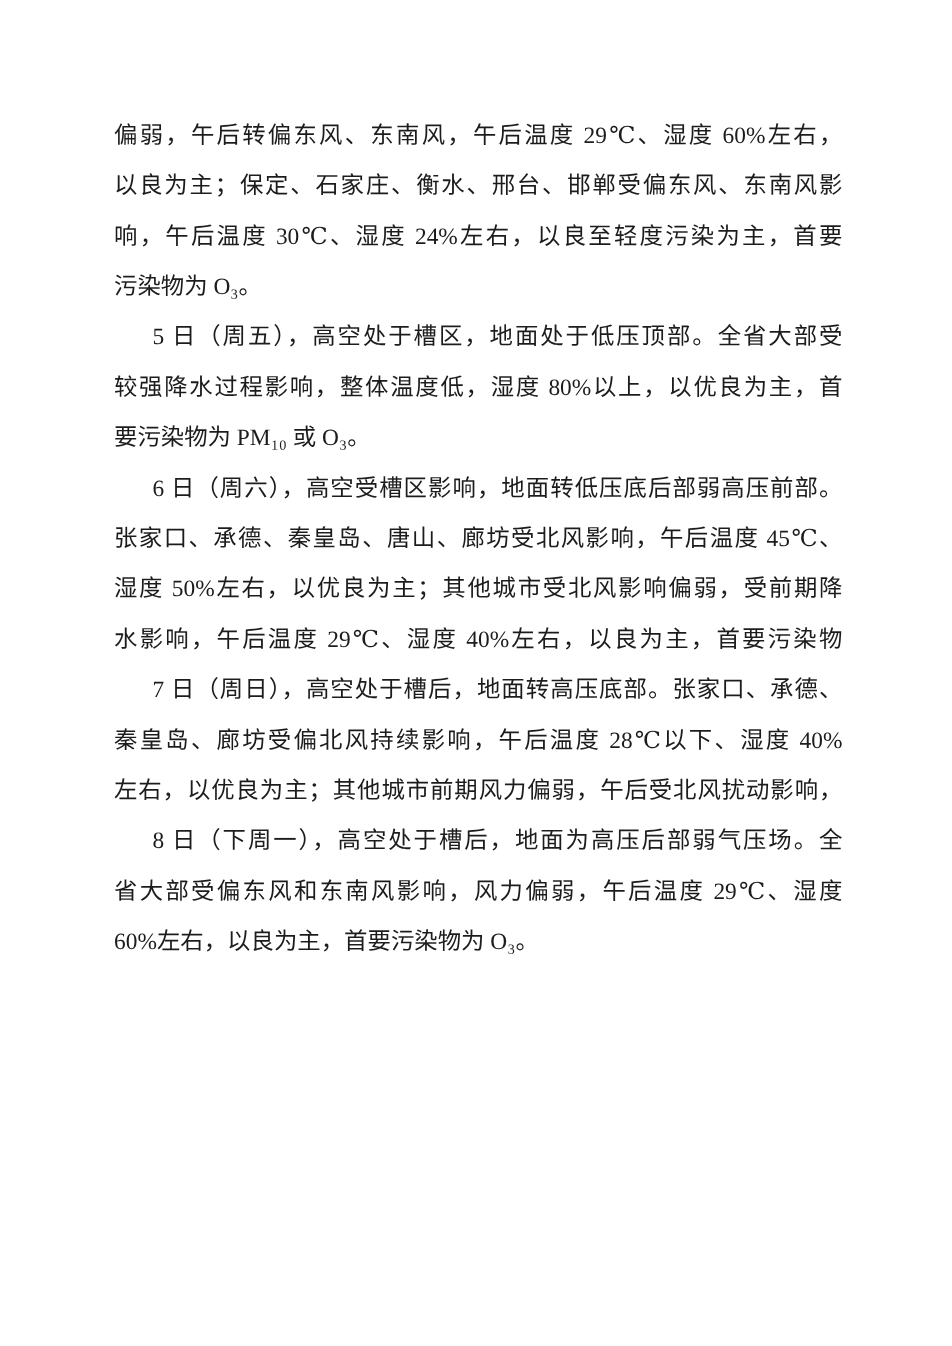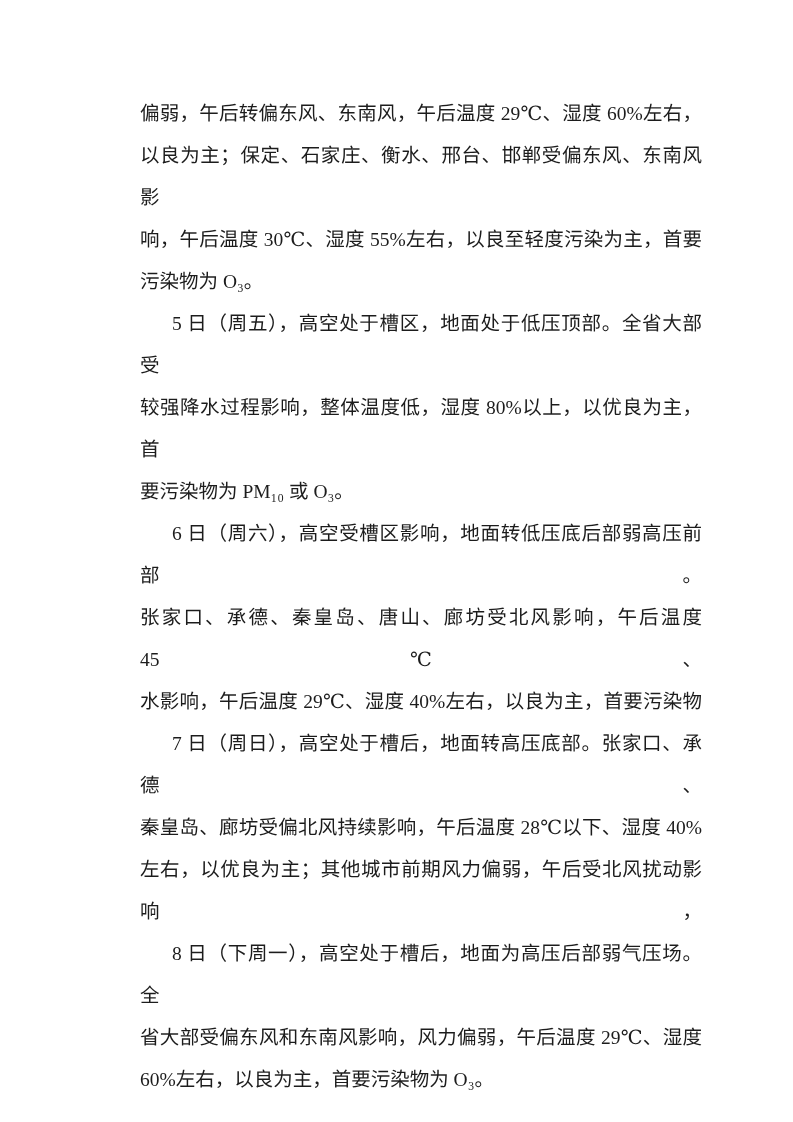--- a/index.html
+++ b/index.html
@@ -25,49 +25,49 @@
     color: #1c1c1c;
   }
   .paragraph {
     margin: 0;
     padding: 0;
   }
   .line {
     text-align: justify;
     text-align-last: justify;
     min-height: 42px;
-    margin-left: 45px;
   }
   .line.last {
     text-align: right;
     text-align-last: left;
   }
   .line.indent {
     text-indent: 32px;
   }
 </style>
 </head>
 <body style="background: rgb(255, 255, 255);">
 
 <div class="page">
   <div class="text-block" style="color: rgb(28, 28, 28);">
       <div class="paragraph">
         <div class="line">偏弱，午后转偏东风、东南风，午后温度 29℃、湿度 60%左右，</div>
         <div class="line">以良为主；保定、石家庄、衡水、邢台、邯郸受偏东风、东南风影</div>
-        <div class="line">响，午后温度 30℃、湿度 55%左右，以良至轻度污染为主，首要</div>
+        <div class="line">响，午后温度 30℃、湿度 24%左右，以良至轻度污染为主，首要</div>
         <div class="line last">污染物为 O₃。</div>
       </div>
       <div class="paragraph">
         <div class="line indent">5 日（周五），高空处于槽区，地面处于低压顶部。全省大部受</div>
         <div class="line">较强降水过程影响，整体温度低，湿度 80%以上，以优良为主，首</div>
         <div class="line last">要污染物为 PM₁₀ 或 O₃。</div>
       </div>
       <div class="paragraph">
         <div class="line indent">6 日（周六），高空受槽区影响，地面转低压底后部弱高压前部。</div>
         <div class="line">张家口、承德、秦皇岛、唐山、廊坊受北风影响，午后温度 45℃、</div>
+        <div class="line">湿度 50%左右，以优良为主；其他城市受北风影响偏弱，受前期降</div>
         <div class="line">水影响，午后温度 29℃、湿度 40%左右，以良为主，首要污染物</div>
       </div>
       <div class="paragraph">
         <div class="line indent">7 日（周日），高空处于槽后，地面转高压底部。张家口、承德、</div>
         <div class="line">秦皇岛、廊坊受偏北风持续影响，午后温度 28℃以下、湿度 40%</div>
         <div class="line">左右，以优良为主；其他城市前期风力偏弱，午后受北风扰动影响，</div>
       </div>
       <div class="paragraph">
         <div class="line indent">8 日（下周一），高空处于槽后，地面为高压后部弱气压场。全</div>
         <div class="line">省大部受偏东风和东南风影响，风力偏弱，午后温度 29℃、湿度</div>

